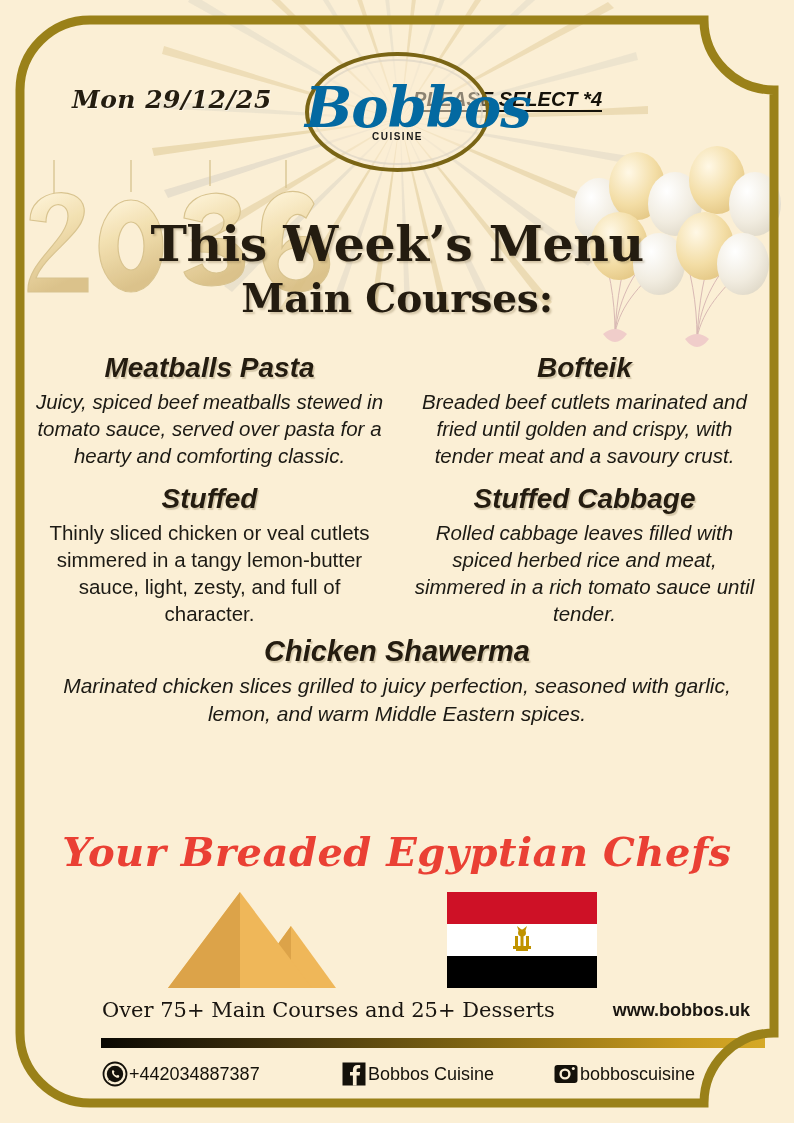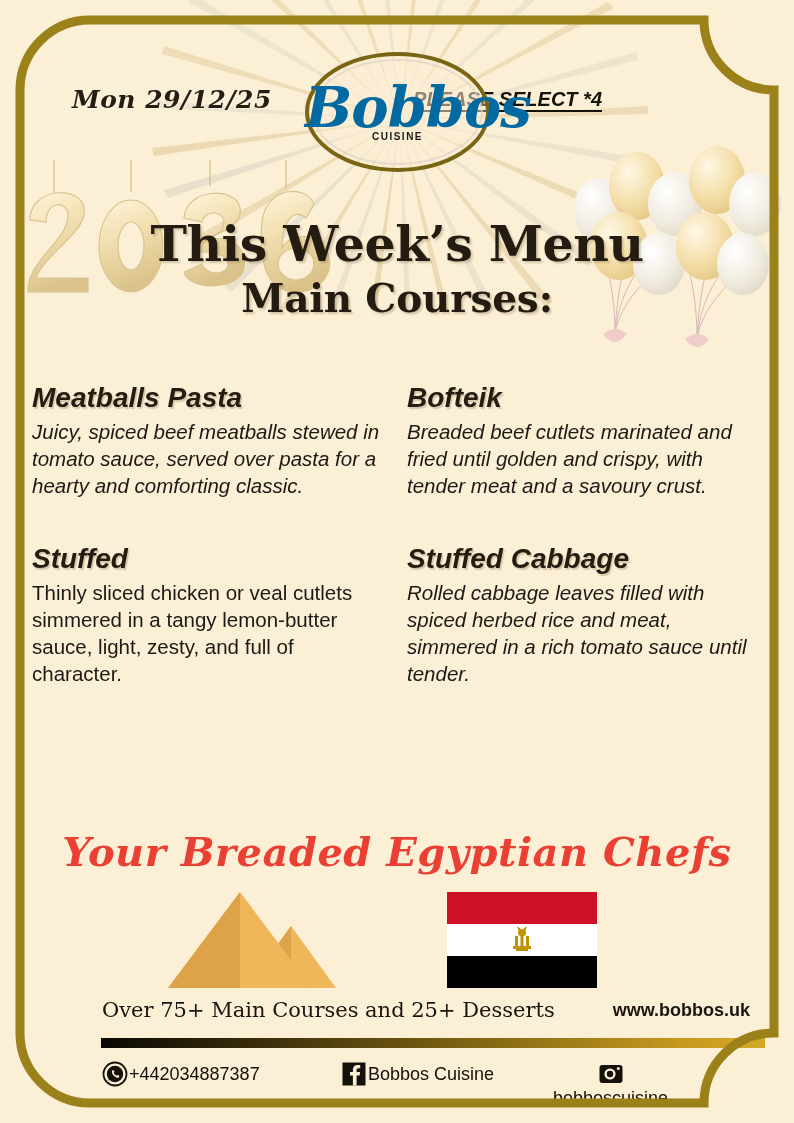--- a/index.html
+++ b/index.html
@@ -106,21 +106,21 @@
     font-weight:700;font-size:39px;color:#241c10;
     letter-spacing:-.2px;line-height:1.2;margin-top:4px;
     text-shadow:2px 2px 2px rgba(120,100,60,.30);
   }
 
   
   .dishes{
     position:absolute;left:22px;top:352px;width:750px;z-index:20;
   }
   .dish-row{display:flex;}
-  .dish{width:50%;box-sizing:border-box;padding:0 10px;margin-top:30px;}
+  .dish{width:50%;box-sizing:border-box;padding:0 10px;text-align:center;}
   .dish-name{
     font-family:"Liberation Sans", sans-serif;
     font-weight:700;font-style:italic;
     font-size:28px;color:#241c10;
     text-shadow:1.5px 1.5px 1px rgba(120,100,60,.28);
     margin-bottom:4px;
   }
   .dish-desc{
     font-family:"Liberation Sans", sans-serif;
     font-style:italic;font-size:20.5px;color:#1c1a14;
@@ -171,21 +171,21 @@
   .contacts{
     position:relative;height:38px;margin-top:11px;
   }
   .contact{
     position:absolute;display:flex;align-items:center;gap:1px;
     font-family:"Liberation Sans", sans-serif;
     font-weight:400;font-size:18px;color:#14110a;white-space:nowrap;
   }
   .c-phone{left:66px;top:2px;}
   .c-fb{left:305px;top:2px;}
-  .c-ig{left:517px;top:2px;flex-direction:column;}
+  .c-ig{left:517px;top:2px;}
   .ico{display:block;}
 </style>
 </head>
 <body>
 
 <div class="poster">
 
   <svg class="sunburst" viewBox="0 0 520 520" aria-hidden="true">
     <g transform="translate(260,330)">
       <g id="rays" fill="none">
@@ -322,20 +322,26 @@
     <div class="dish-row row-2">
       <div class="dish">
         <div class="dish-name">Stuffed</div>
         <div class="dish-desc upright">Thinly sliced chicken or veal cutlets simmered in a tangy lemon-butter sauce, light, zesty, and full of character.</div>
       </div>
       <div class="dish">
         <div class="dish-name">Stuffed Cabbage</div>
         <div class="dish-desc">Rolled cabbage leaves filled with spiced herbed rice and meat, simmered in a rich tomato sauce until tender.</div>
       </div>
     </div>
+    <div class="dish-row row-3">
+      <div class="dish full">
+        <div class="dish-name">Chicken Shawerma</div>
+        <div class="dish-desc">Marinated chicken slices grilled to juicy perfection, seasoned with garlic, lemon, and warm Middle Eastern spices.</div>
+      </div>
+    </div>
   </div>
 
   <div class="tagline">Your Breaded Egyptian Chefs</div>
 
   <div class="imagery">
     <svg class="pyramids" viewBox="0 0 205 100" aria-hidden="true">
       <path d="M131,38 L176,100 L86,100 Z" fill="#EFB759"></path>
       <path d="M131,38 L86,100 L131,100 Z" fill="#DCA349"></path>
       <path d="M80,4 L152,100 L8,100 Z" fill="#EFB759"></path>
       <path d="M80,4 L8,100 L80,100 Z" fill="#DCA349"></path>

